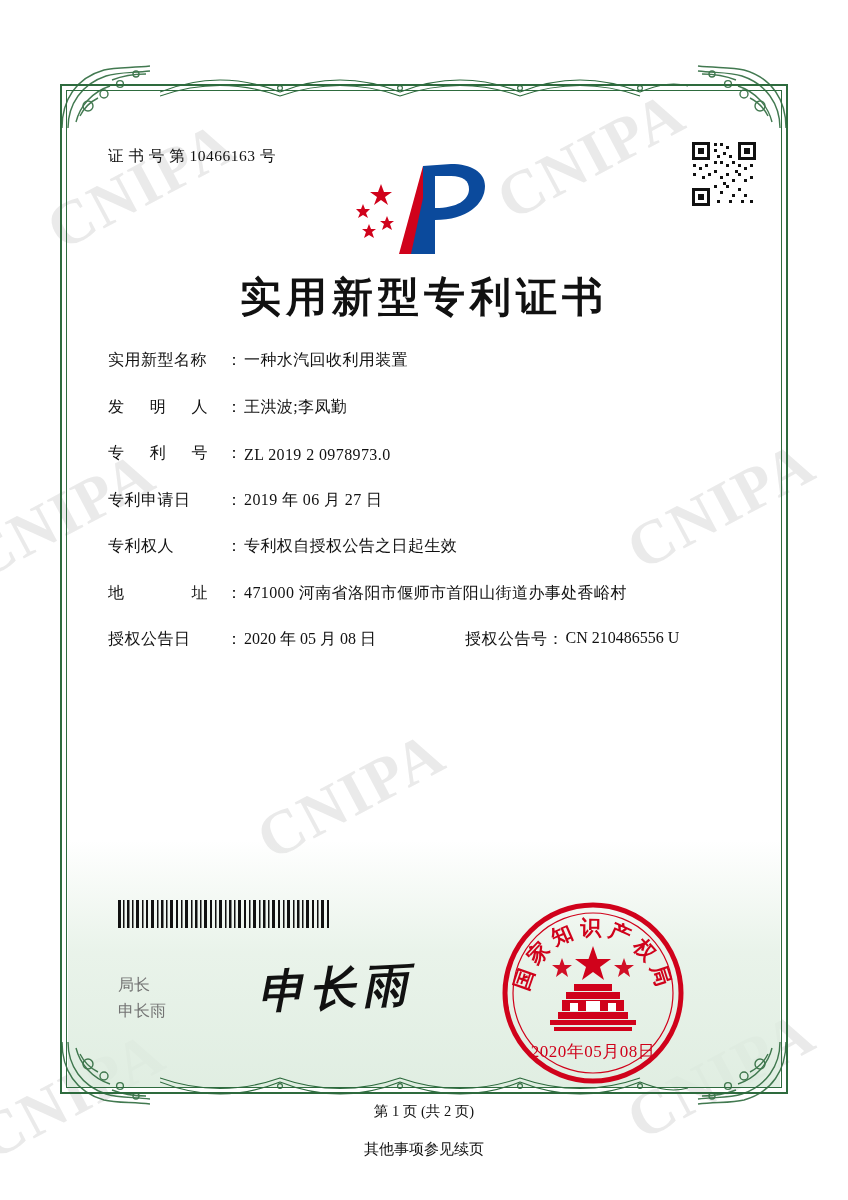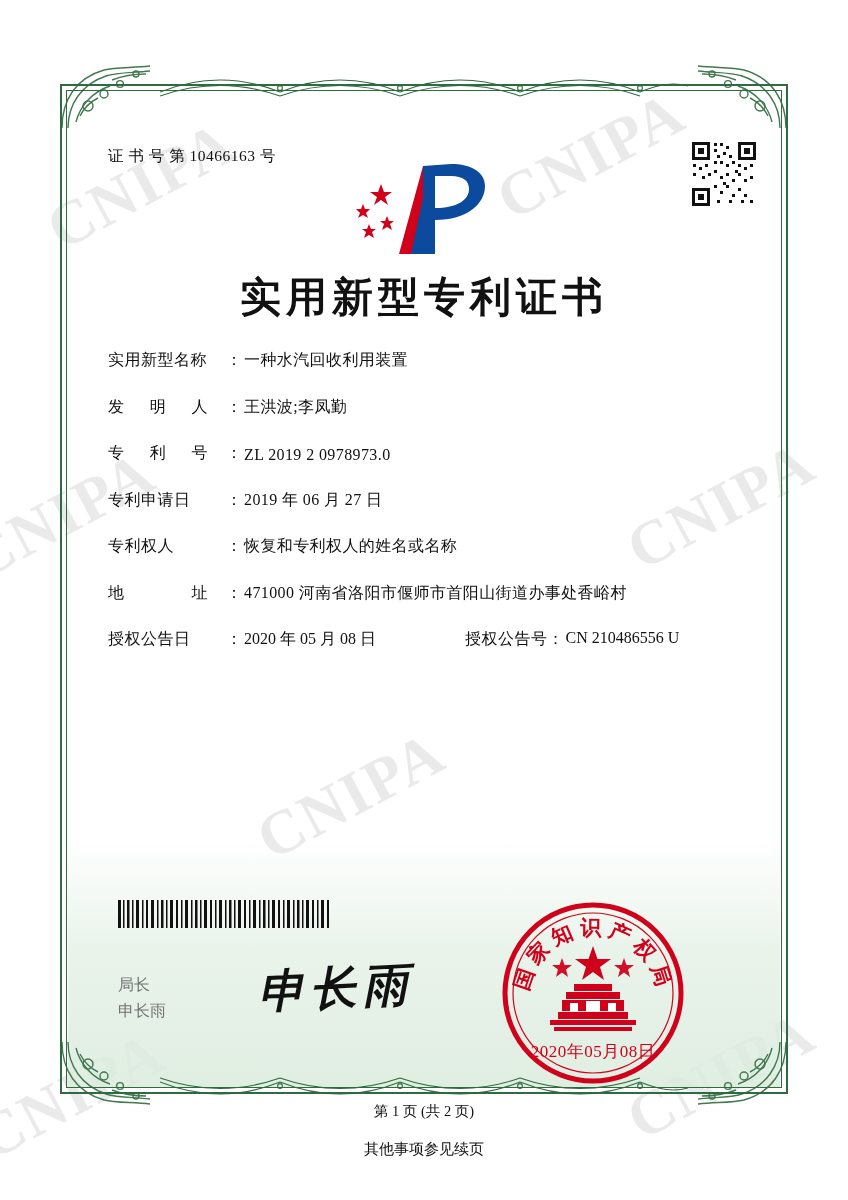--- a/index.html
+++ b/index.html
@@ -467,21 +467,21 @@
 
       <div class="field-row">
         <span class="field-label">专利申请日</span>
         <span class="field-colon">：</span>
         <span class="field-value">2019 年 06 月 27 日</span>
       </div>
 
       <div class="field-row">
         <span class="field-label">专利权人</span>
         <span class="field-colon">：</span>
-        <span class="field-value">恢复和专利权人的姓名或名称</span>
+        <span class="field-value">专利权自授权公告之日起生效</span>
       </div>
 
       <div class="field-row">
         <span class="field-label spaced">地址</span>
         <span class="field-colon">：</span>
         <span class="field-value">471000 河南省洛阳市偃师市首阳山街道办事处香峪村</span>
       </div>
 
       <div class="field-row row-split">
         <span class="left">

